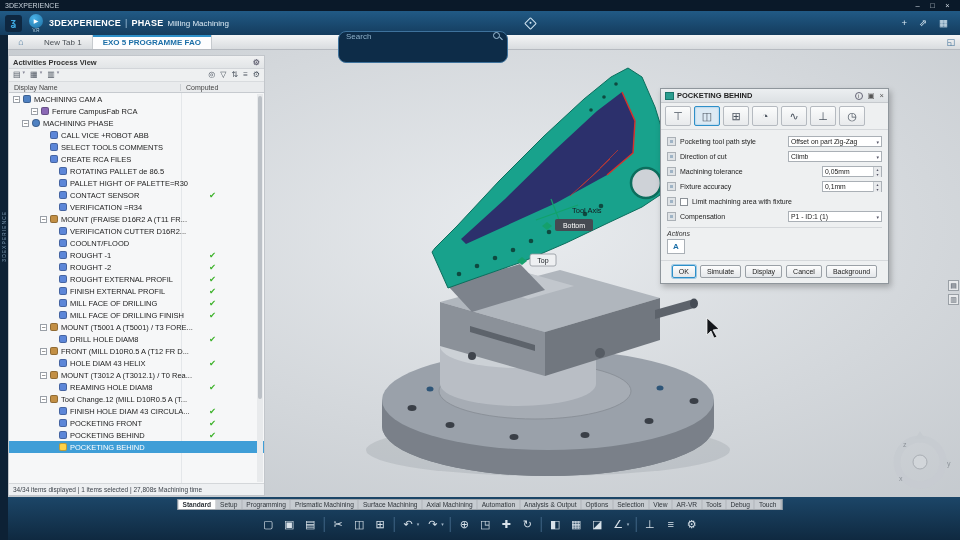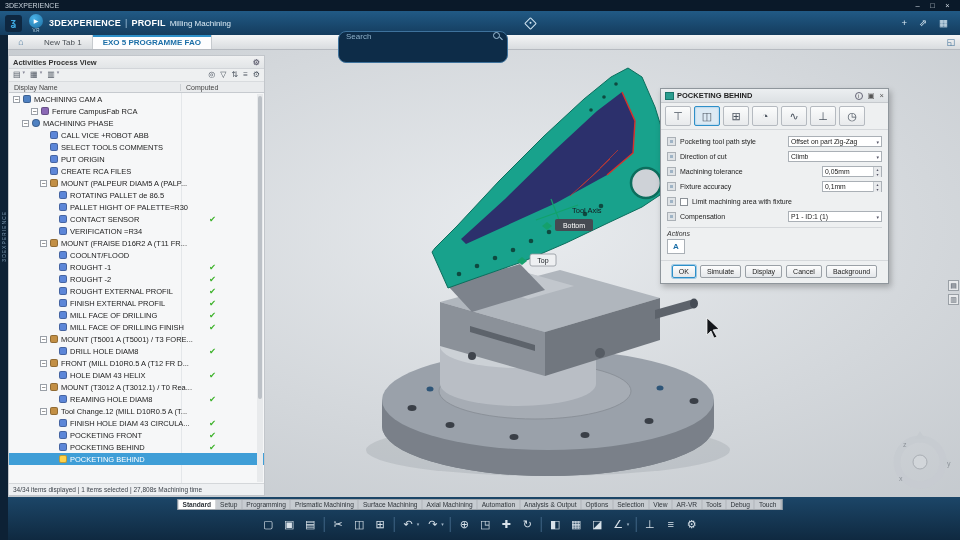--- a/index.html
+++ b/index.html
@@ -161,21 +161,21 @@
   </div>
 
   <div class="header">
     <div class="ds-logo">ʓ</div>
     <div class="play-wrap">
       <div class="play-btn">▶</div>
       <div class="play-ver">V.R</div>
     </div>
     <span class="brand">3DEXPERIENCE</span>
     <span class="brand brand-sep">|</span>
-    <span class="brand">PROFIL</span>
+    <span class="brand">PHASE</span>
     <span class="app-ctx">Milling Machining</span>
     <div class="search-pill">
       <input placeholder="Search" style="">
       <span class="search-glyph"></span>
     </div>
     <span class="tag-glyph" style="position:absolute;left:516px;top:8px"></span>
     <div class="header-right">
         <span>+</span>
         <span>⇗</span>
         <span>▦</span>
@@ -347,33 +347,21 @@
         <div class="trow">
           <span class="ind" style="width: 27px;"></span>
           <span class="exp"></span>
           <span class="ticon op"></span>
           <span>SELECT TOOLS COMMENTS</span>
         </div>
         <div class="trow">
           <span class="ind" style="width: 27px;"></span>
           <span class="exp"></span>
           <span class="ticon op"></span>
-          <span>PUT ORIGIN</span>
-        </div>
-        <div class="trow">
-          <span class="ind" style="width: 27px;"></span>
-          <span class="exp"></span>
-          <span class="ticon op"></span>
           <span>CREATE RCA FILES</span>
-        </div>
-        <div class="trow">
-          <span class="ind" style="width: 27px;"></span>
-          <span class="exp box">−</span>
-          <span class="ticon mount"></span>
-          <span>MOUNT (PALPEUR DIAM5 A (PALP...</span>
         </div>
         <div class="trow">
           <span class="ind" style="width: 36px;"></span>
           <span class="exp"></span>
           <span class="ticon op"></span>
           <span>ROTATING PALLET de 86.5</span>
         </div>
         <div class="trow">
           <span class="ind" style="width: 36px;"></span>
           <span class="exp"></span>
@@ -391,20 +379,26 @@
           <span class="ind" style="width: 36px;"></span>
           <span class="exp"></span>
           <span class="ticon op"></span>
           <span>VERIFICATION =R34</span>
         </div>
         <div class="trow">
           <span class="ind" style="width: 27px;"></span>
           <span class="exp box">−</span>
           <span class="ticon mount"></span>
           <span>MOUNT (FRAISE D16R2 A (T11 FR...</span>
+        </div>
+        <div class="trow">
+          <span class="ind" style="width: 36px;"></span>
+          <span class="exp"></span>
+          <span class="ticon op"></span>
+          <span>VERIFICATION CUTTER  D16R2...</span>
         </div>
         <div class="trow">
           <span class="ind" style="width: 36px;"></span>
           <span class="exp"></span>
           <span class="ticon op"></span>
           <span>COOLNT/FLOOD</span>
         </div>
         <div class="trow">
           <span class="ind" style="width: 36px;"></span>
           <span class="exp"></span>

